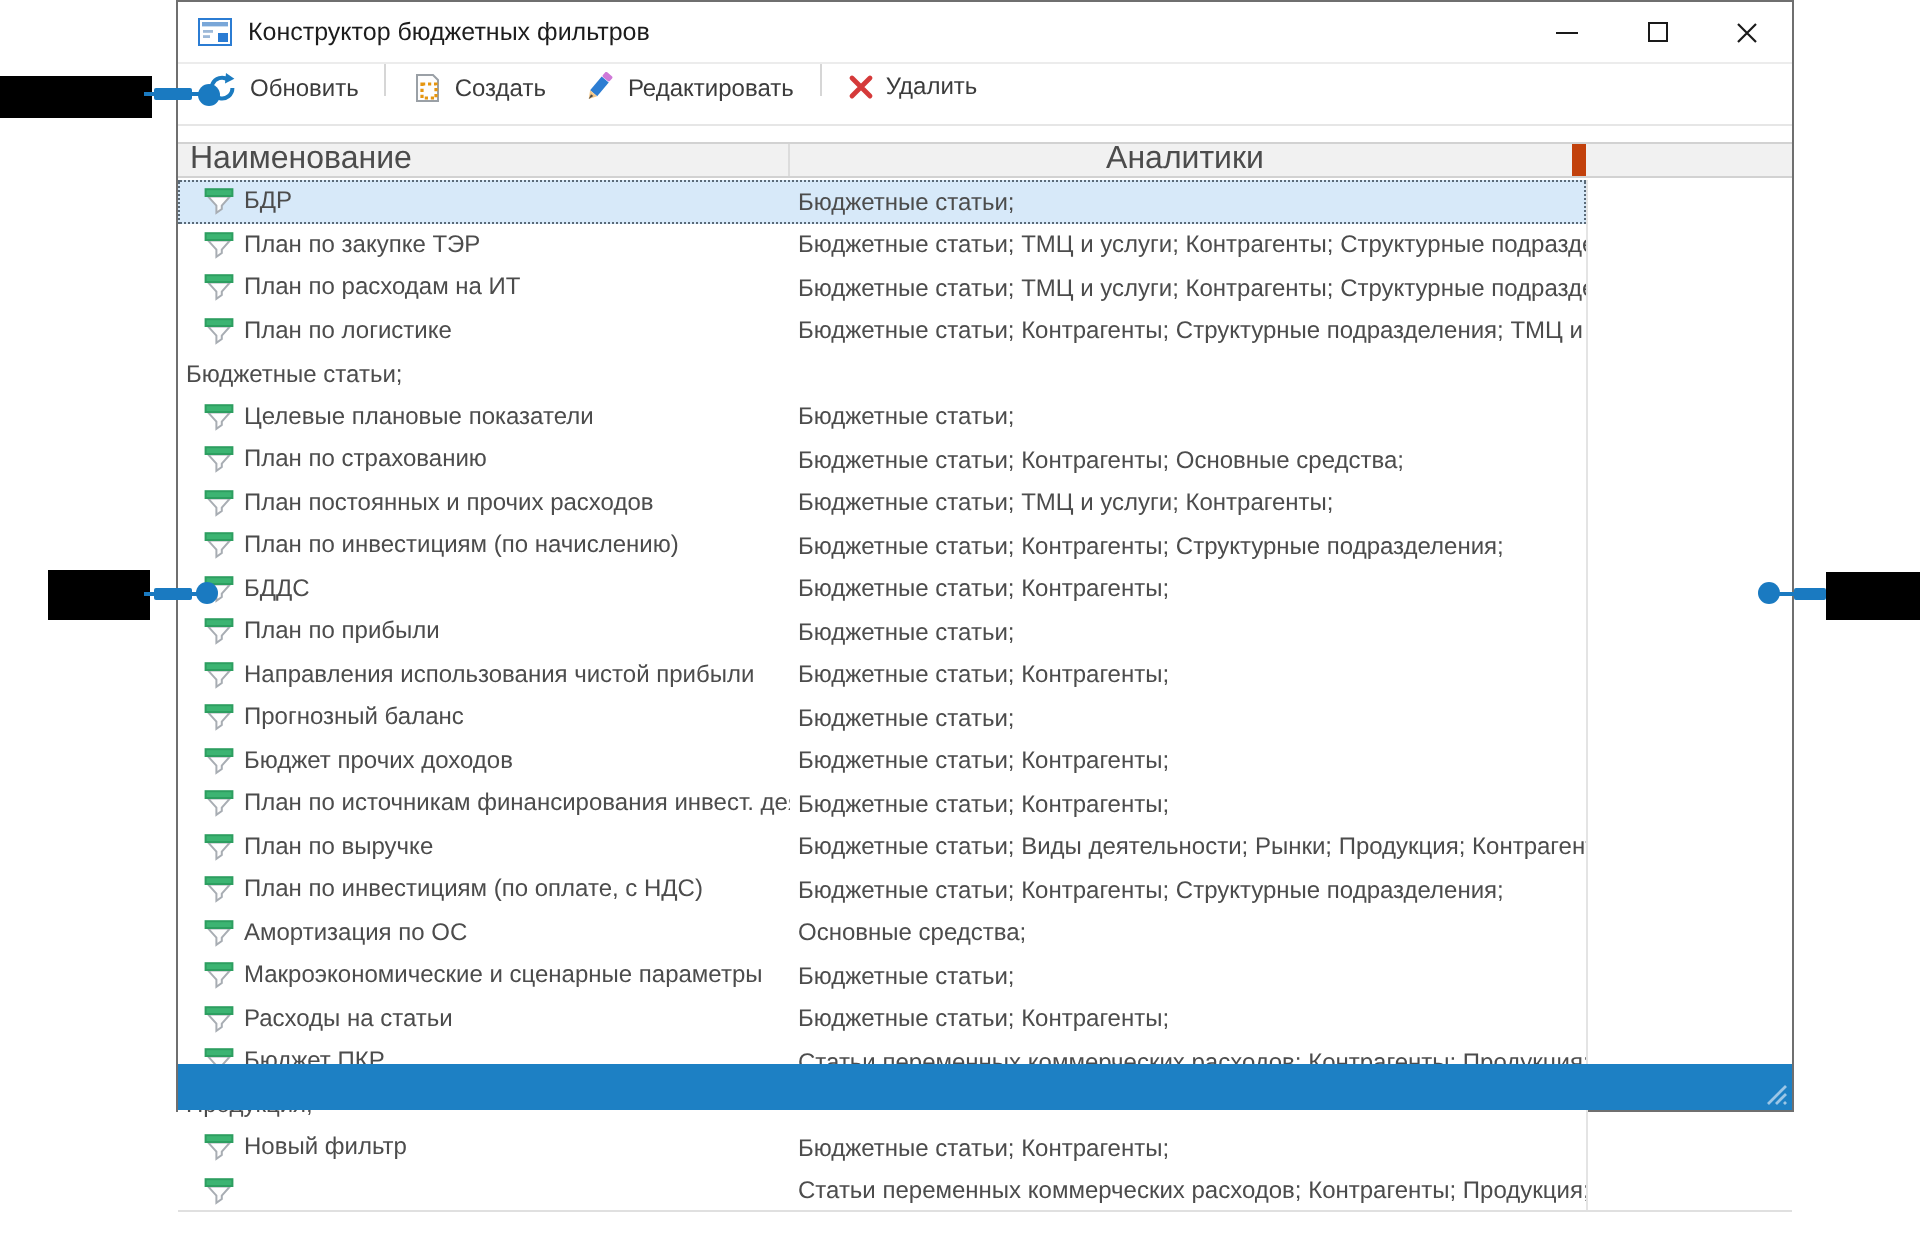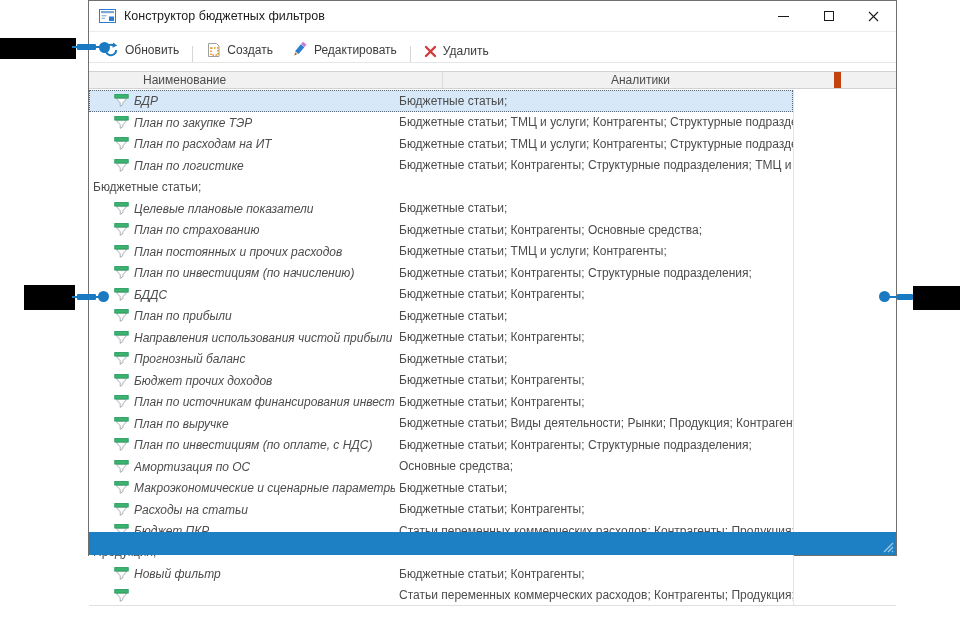--- a/index.html
+++ b/index.html
@@ -15,39 +15,39 @@
               border-bottom: 1px solid #ececec; }
   .title-icon { margin-left: 10px; display: flex; align-items: center; }
   .title-text { margin-left: 8px; font-size: 12.5px; color: #1c1c1c; }
   .win-controls { position: absolute; right: 0; top: 0; height: 30px; display: flex; }
   .win-btn { width: 45px; height: 30px; display: flex; align-items: center; justify-content: center; cursor: default; }
   .min-glyph { width: 11px; height: 1px; background: #1a1a1a; }
   .max-glyph { width: 10px; height: 10px; border: 1px solid #1a1a1a; background: transparent; }
 
   
   .toolbar { position: absolute; left: 0; top: 31px; right: 0; height: 31px;
-             display: flex; align-items: flex-end; padding-left: 12px; background: #fff;
+             display: flex; align-items: flex-start; padding-left: 12px; background: #fff;
              border-bottom: 1px solid #e6e6e6; }
   .tb-btn { display: flex; align-items: center; gap: 6px; font-size: 12px; color: #3c3c3c; padding: 4px 2px; }
   .tb-sep { width: 1px; height: 16px; background: #d6d6d6; margin: 0 11px; }
 
   
   .grid-header { position: absolute; left: 0; top: 70px; right: 0; height: 18px;
                  background: #f1f1f1; border-top: 1px solid #d2d2d2; border-bottom: 1px solid #d2d2d2;
-                 font-size: 12px; color: #4c4c4c; display: flex; padding-left: 48px; }
+                 font-size: 16px; color: #4c4c4c; display: flex; }
   .gh-name { width: 306px; padding-left: 6px; border-right: 1px solid #dcdcdc; line-height: 16px; }
   .gh-analytics { width: 398px; padding-left: 4px; border-right: 7px solid #c2410c; line-height: 16px; text-align: center; }
 
   .grid-body { position: absolute; left: 0; top: 89px; right: 0; height: 516px; overflow: hidden;
                border-bottom: 1px solid #e0e0e0; }
   .grid-body::after { content: ""; position: absolute; left: 704px; top: 0; bottom: 0; width: 1px; background: #e4e4e4; }
   .row { position: relative; height: 21.5px; width: 704px; display: flex; align-items: center; background: #fff; }
   .row.selected { background: #d7e9f9; outline: 1px dotted #5a6a78; outline-offset: -1px; }
-  .cell-name { width: 306px; display: flex; align-items: flex-end; padding-left: 25px;
-               overflow: hidden; white-space: nowrap; font-style: italic; }
+  .cell-name { width: 306px; display: flex; align-items: flex-start; padding-left: 13px;
+               overflow: hidden; white-space: nowrap; }
   .cell-name .funnel { flex: 0 0 15px; margin-right: 5px; display: flex; }
   .cell-name .ntext { font-size: 12px; color: #4c4c4c; overflow: hidden; white-space: nowrap; }
   .cell-analytics { width: 398px; padding-left: 4px; font-size: 12px; color: #4c4c4c;
                     overflow: hidden; white-space: nowrap; }
 
   
   .statusbar { position: absolute; left: 0; right: 0; bottom: 0; height: 23px; background: #1d80c4; }
   .grip { position: absolute; right: 2px; bottom: 2px; }
 
   

